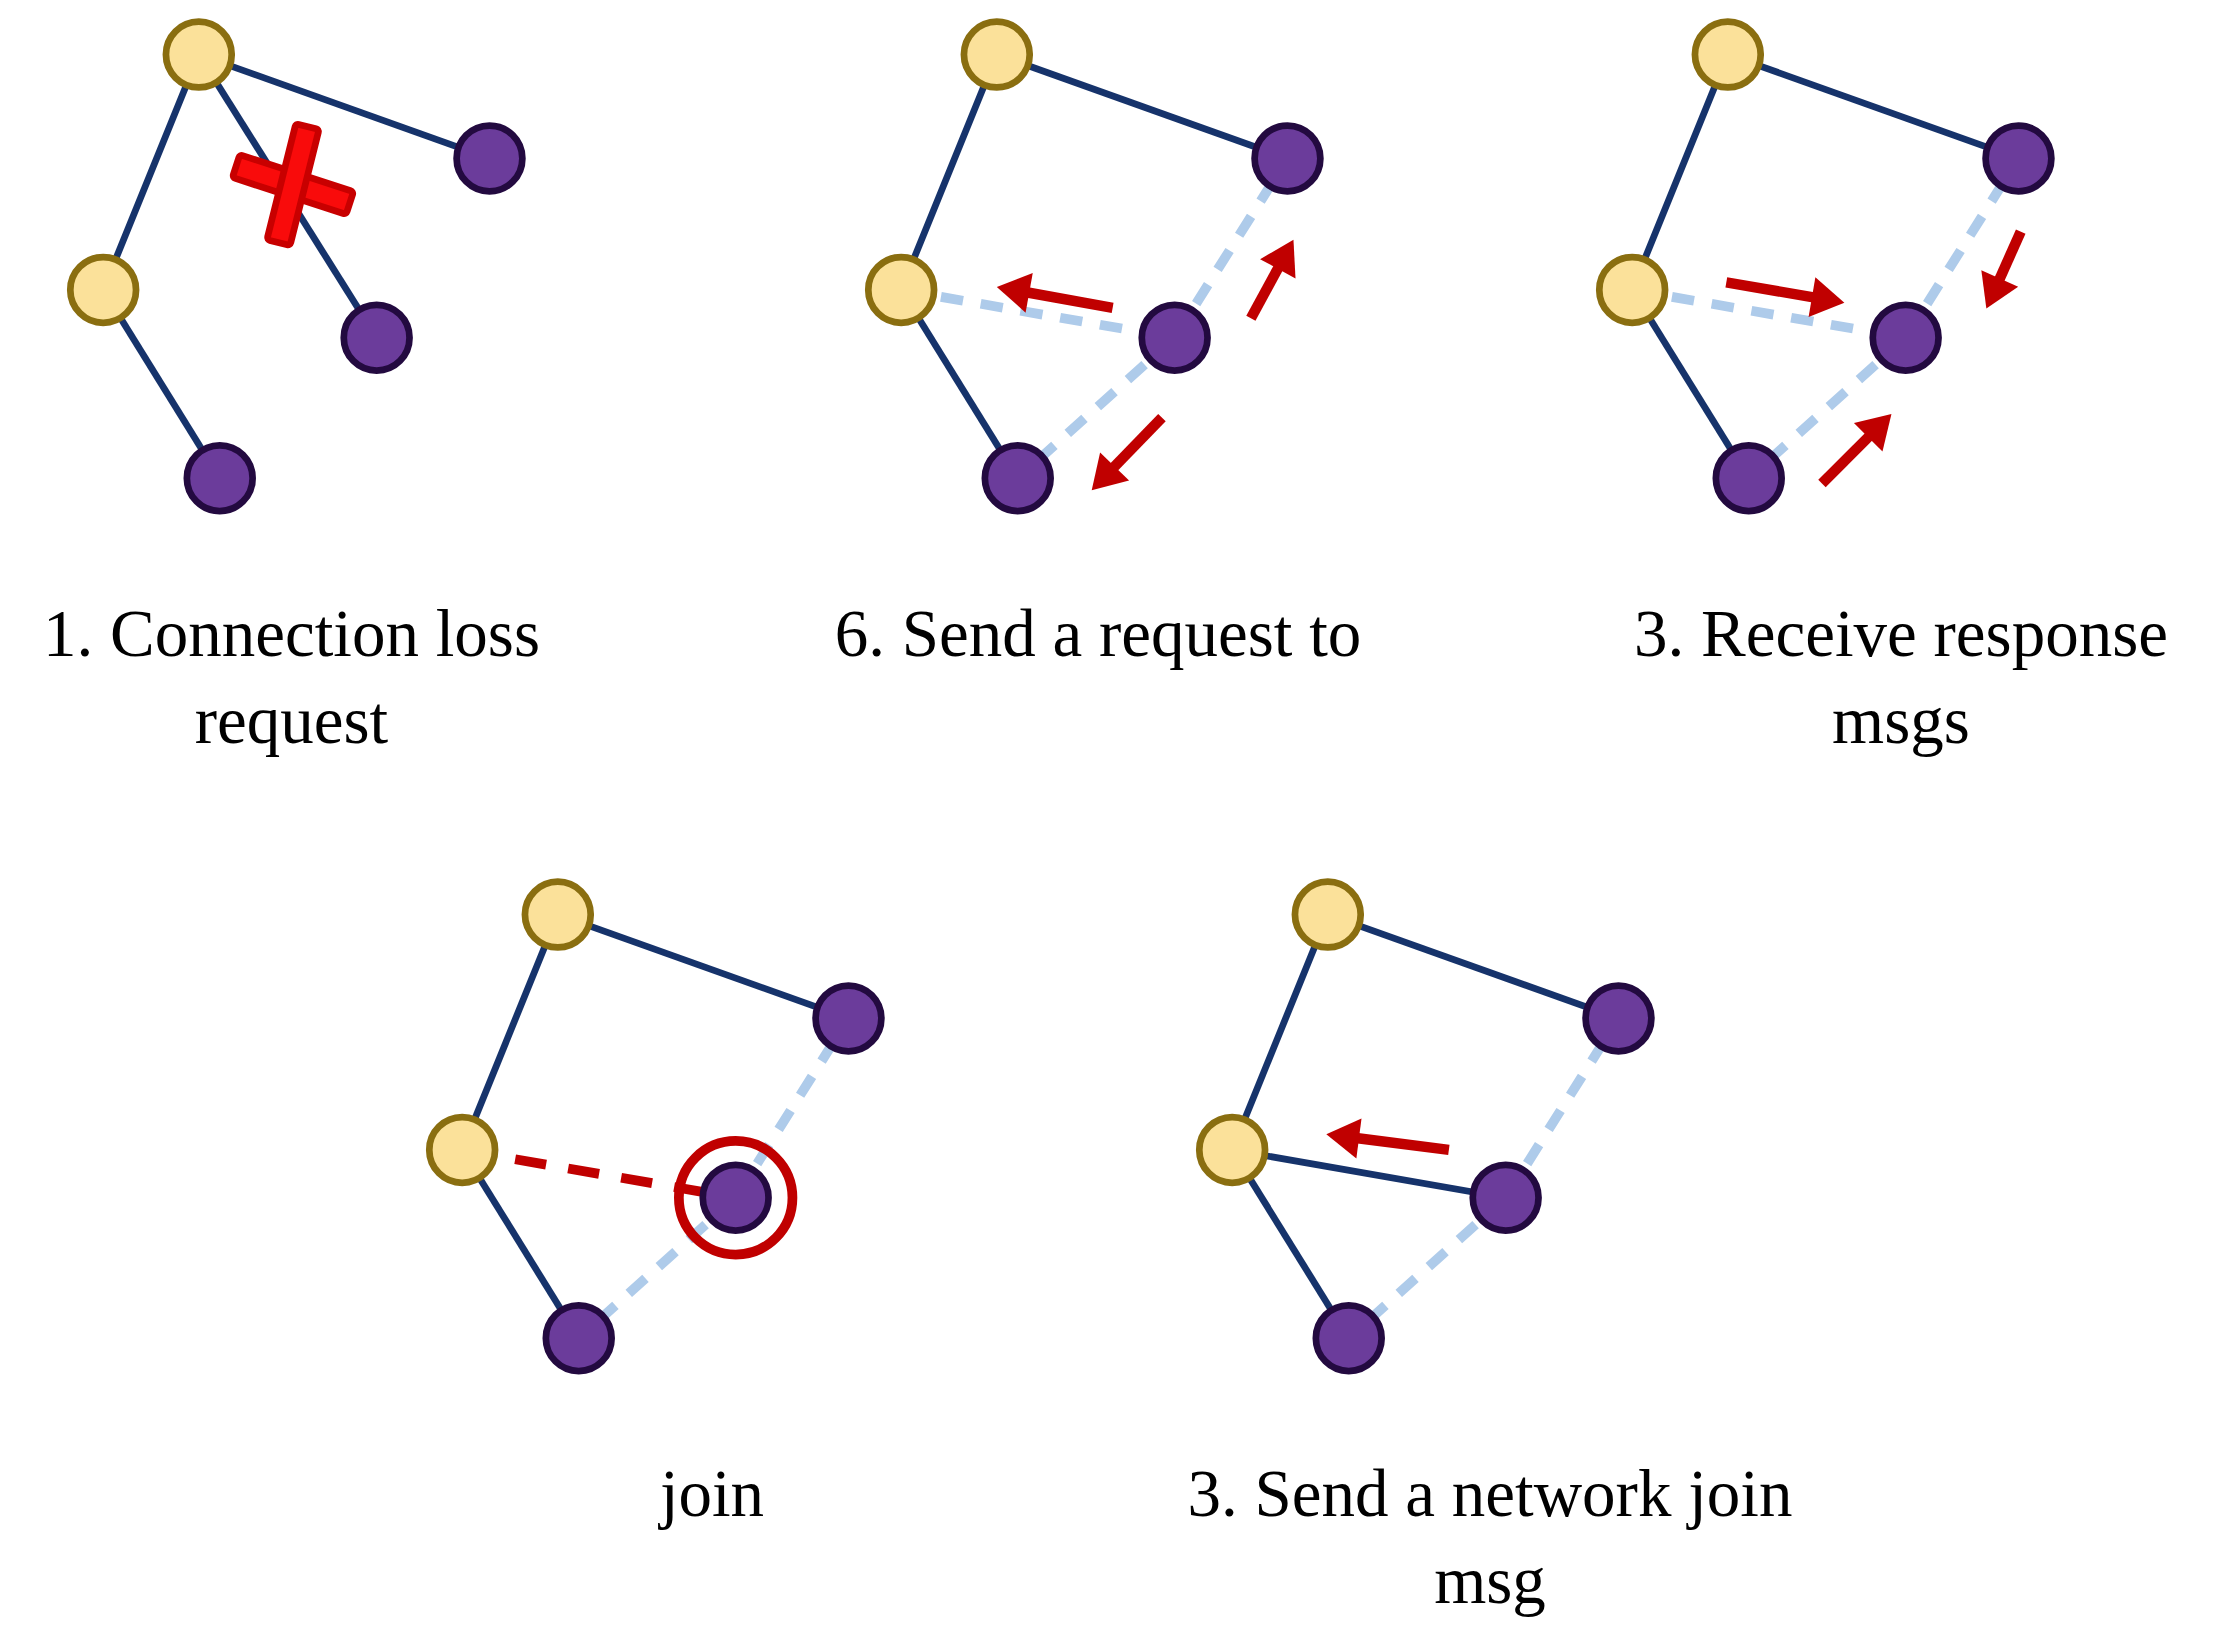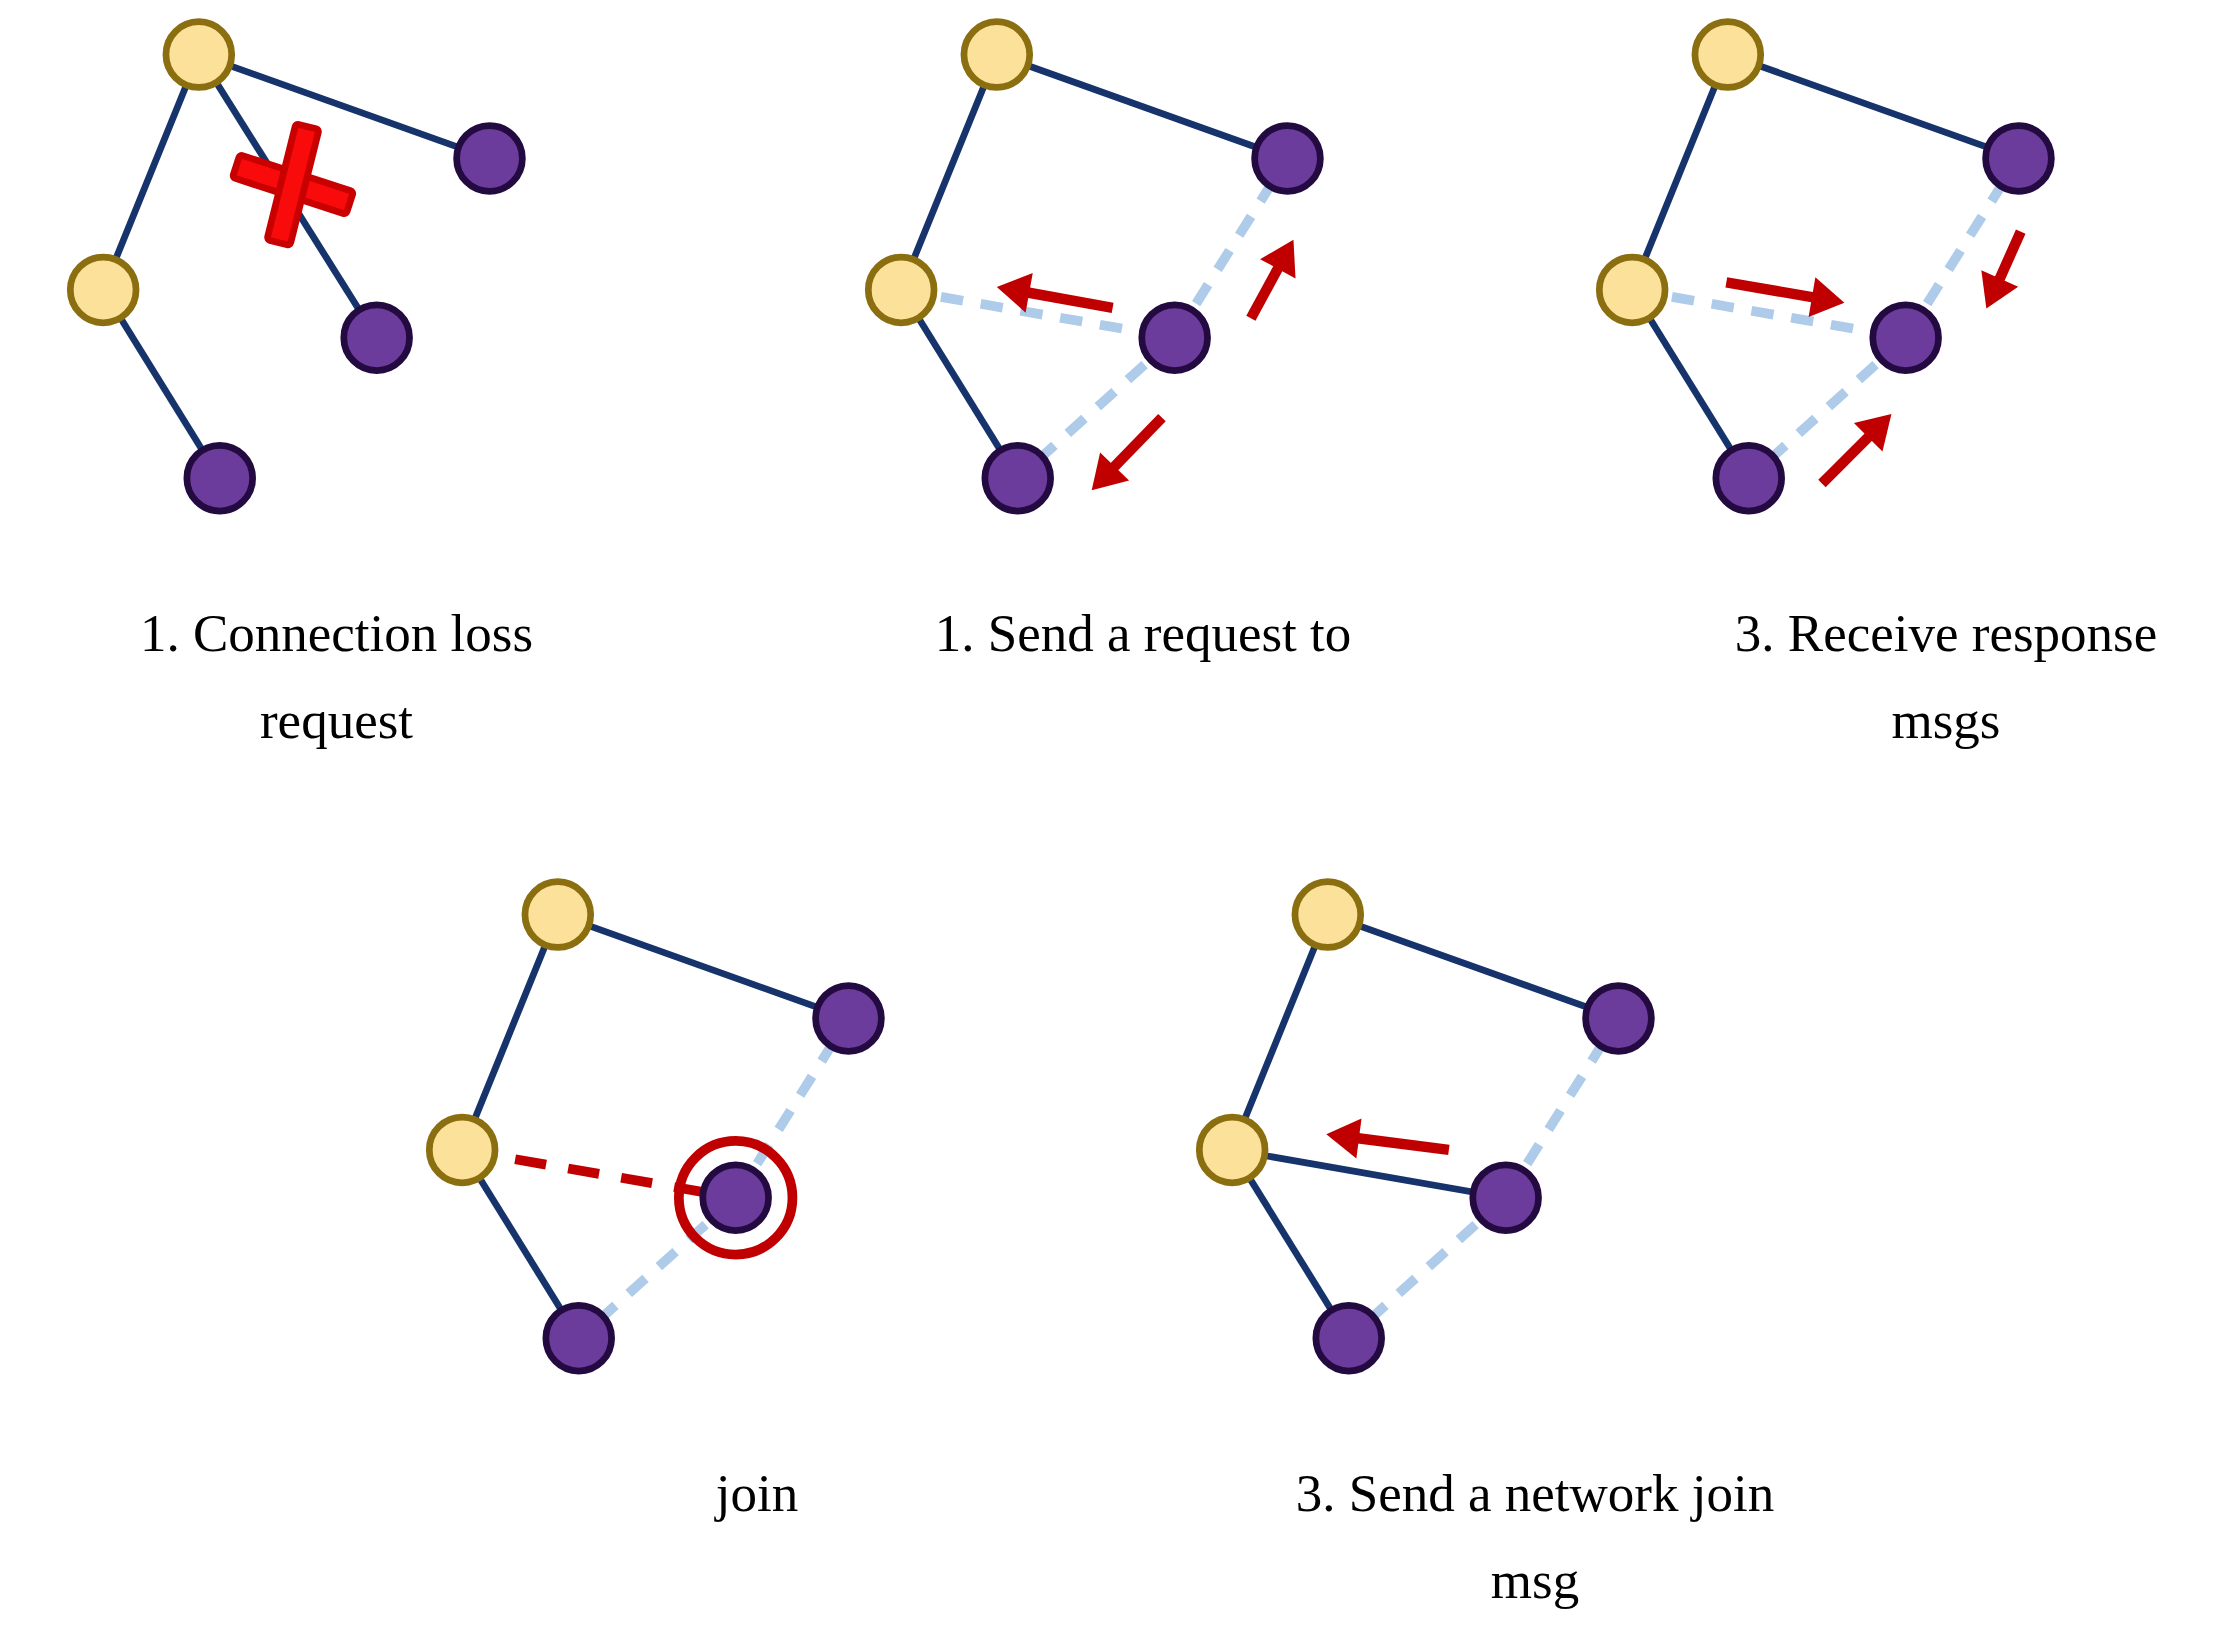--- a/index.html
+++ b/index.html
@@ -18,25 +18,24 @@
     font-family: "Liberation Serif", "DejaVu Serif", serif;
   }
   .diagram {
     position: absolute;
     width: 568px;
     height: 538px;
   }
   .caption {
     position: absolute;
     text-align: center;
-    font-size: 53px;
+    font-size: 67px;
     line-height: 87px;
     color: #000000;
     white-space: nowrap;
-    margin-left: 45px;
   }
   .cap-line { display: block; }
 </style>
 </head>
 <body>
 
 <div class="figure">
   <div class="diagram" style="left: 0px; top: 0px;"><svg width="568" height="538" viewBox="0 0 760 720">
         <line x1="266" y1="73" x2="655" y2="212" stroke="#16336B" stroke-width="9"></line>
         <line x1="266" y1="73" x2="138" y2="388" stroke="#16336B" stroke-width="9"></line>
@@ -132,21 +131,21 @@
           <line x1="428" y1="388" x2="303.6760485473025" y2="372.08046963105704" stroke="#C00000" stroke-width="14"></line>
           <polygon points="264,367 311.0729704029963,345.80718382473356 304.21433640106926,399.3698493635919" fill="#C00000"></polygon>
         </g>
       </svg></div>
 
   <div class="caption" style="left: 0px; top: 590px; width: 583px;">
     <span class="cap-line">1. Connection loss</span>
     <span class="cap-line">request</span>
   </div>
   <div class="caption" style="left: 724px; top: 590px; width: 748px;">
-    <span class="cap-line">1. Send a request to</span>
+    <span class="cap-line">6. Send a request to</span>
   </div>
   <div class="caption" style="left: 1557px; top: 590px; width: 688px;">
     <span class="cap-line">3. Receive response</span>
     <span class="cap-line">msgs</span>
   </div>
   <div class="caption" style="left: 338px; top: 1450px; width: 748px;">
     <span class="cap-line">join</span>
   </div>
   <div class="caption" style="left: 1116px; top: 1450px; width: 748px;">
     <span class="cap-line">3. Send a network join</span>

